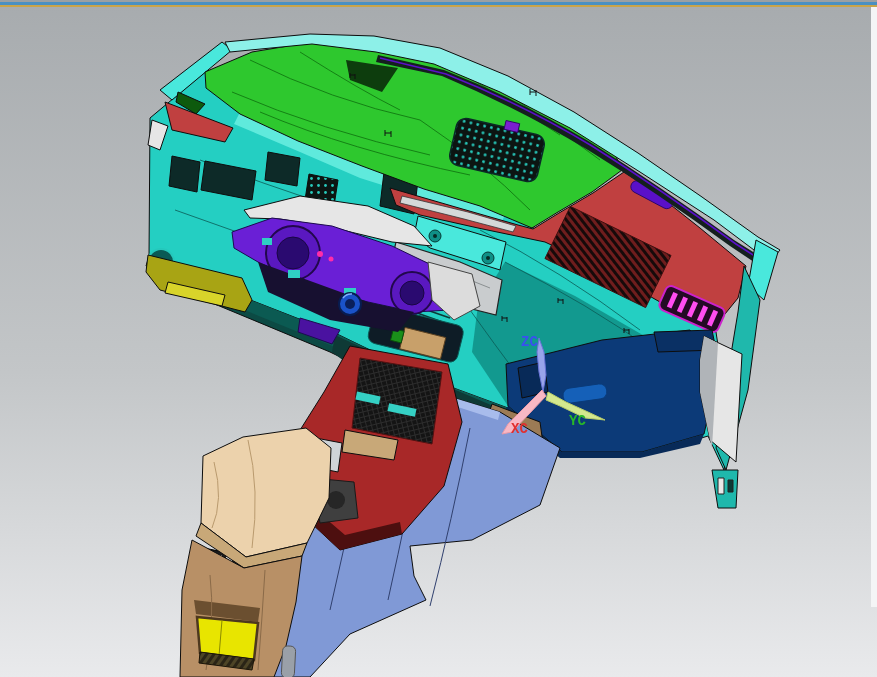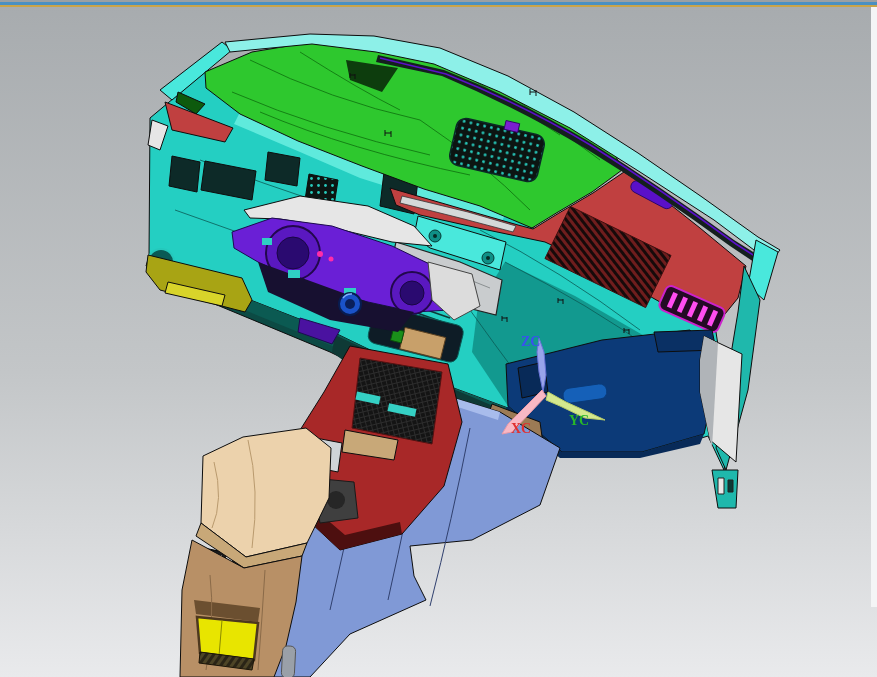--- a/index.html
+++ b/index.html
@@ -1,17 +1,17 @@
 <!DOCTYPE html>
 <html style="--c-bg_top: #a7abae; --c-bg_bottom: #e9eaec; --c-border_blue: #4a90c2; --c-border_tan: #c9a44a; --c-right_strip: #f4f5f6; --c-teal: #24cfc2; --c-teal_dark: #0f8f86; --c-teal_deep: #0b5a52; --c-teal_light: #8df0e8; --c-teal_bright: #49e8dc; --c-green: #2ec82e; --c-red: #c04040; --c-red_frame: #a82828; --c-magenta_bright: #ff4df0; --c-purple: #6a1fd6; --c-purple_strip: #5a10c8; --c-navy: #0c3a78; --c-navy_dark: #082a58; --c-navy_handle: #1560b8; --c-blue_panel: #8099d6; --c-knob_blue: #1a52c8; --c-tan_light: #ecd2ac; --c-tan: #b89066; --c-tan_knee: #9c7b55; --c-yellow: #e8e500; --c-olive: #a8a414; --c-olive_bright: #d8d42a; --c-silver: #d5d8d8; --c-gray_panel: #c9ccce; --c-white_part: #e6e6e6; --c-gray_part: #b0b4b8; --c-wcs_z: #3a50f0; --c-wcs_x: #e03030; --c-wcs_y: #28b828;"><head>
 <meta charset="utf-8">
 <style>
   html,body{margin:0;padding:0;background:#888;}
   .screen{position:relative;width:877px;height:677px;overflow:hidden;
-          font-family:Liberation Serif, serif;}
+          font-family:Liberation Mono, monospace;}
   .viewport{position:absolute;left:0;top:0;width:877px;height:677px;
             background:linear-gradient(180deg,var(--c-bg_top) 0%,#c3c6c8 55%,var(--c-bg_bottom) 100%);}
   .topline-gray{position:absolute;left:0;top:0;width:877px;height:2px;background:#9aa0a4;}
   .topline-blue{position:absolute;left:0;top:2px;width:877px;height:3px;background:var(--c-border_blue);}
   .topline-tan{position:absolute;left:0;top:5px;width:877px;height:2px;background:var(--c-border_tan);}
   .rightstrip{position:absolute;right:0;top:7px;width:6px;height:600px;background:var(--c-right_strip);}
   svg{position:absolute;left:0;top:0;}
   svg *{vector-effect:non-scaling-stroke;}
   .e{stroke:#0d0d0d;stroke-width:1;}
   .thin{stroke:#0a5a55;stroke-width:.8;fill:none;}

